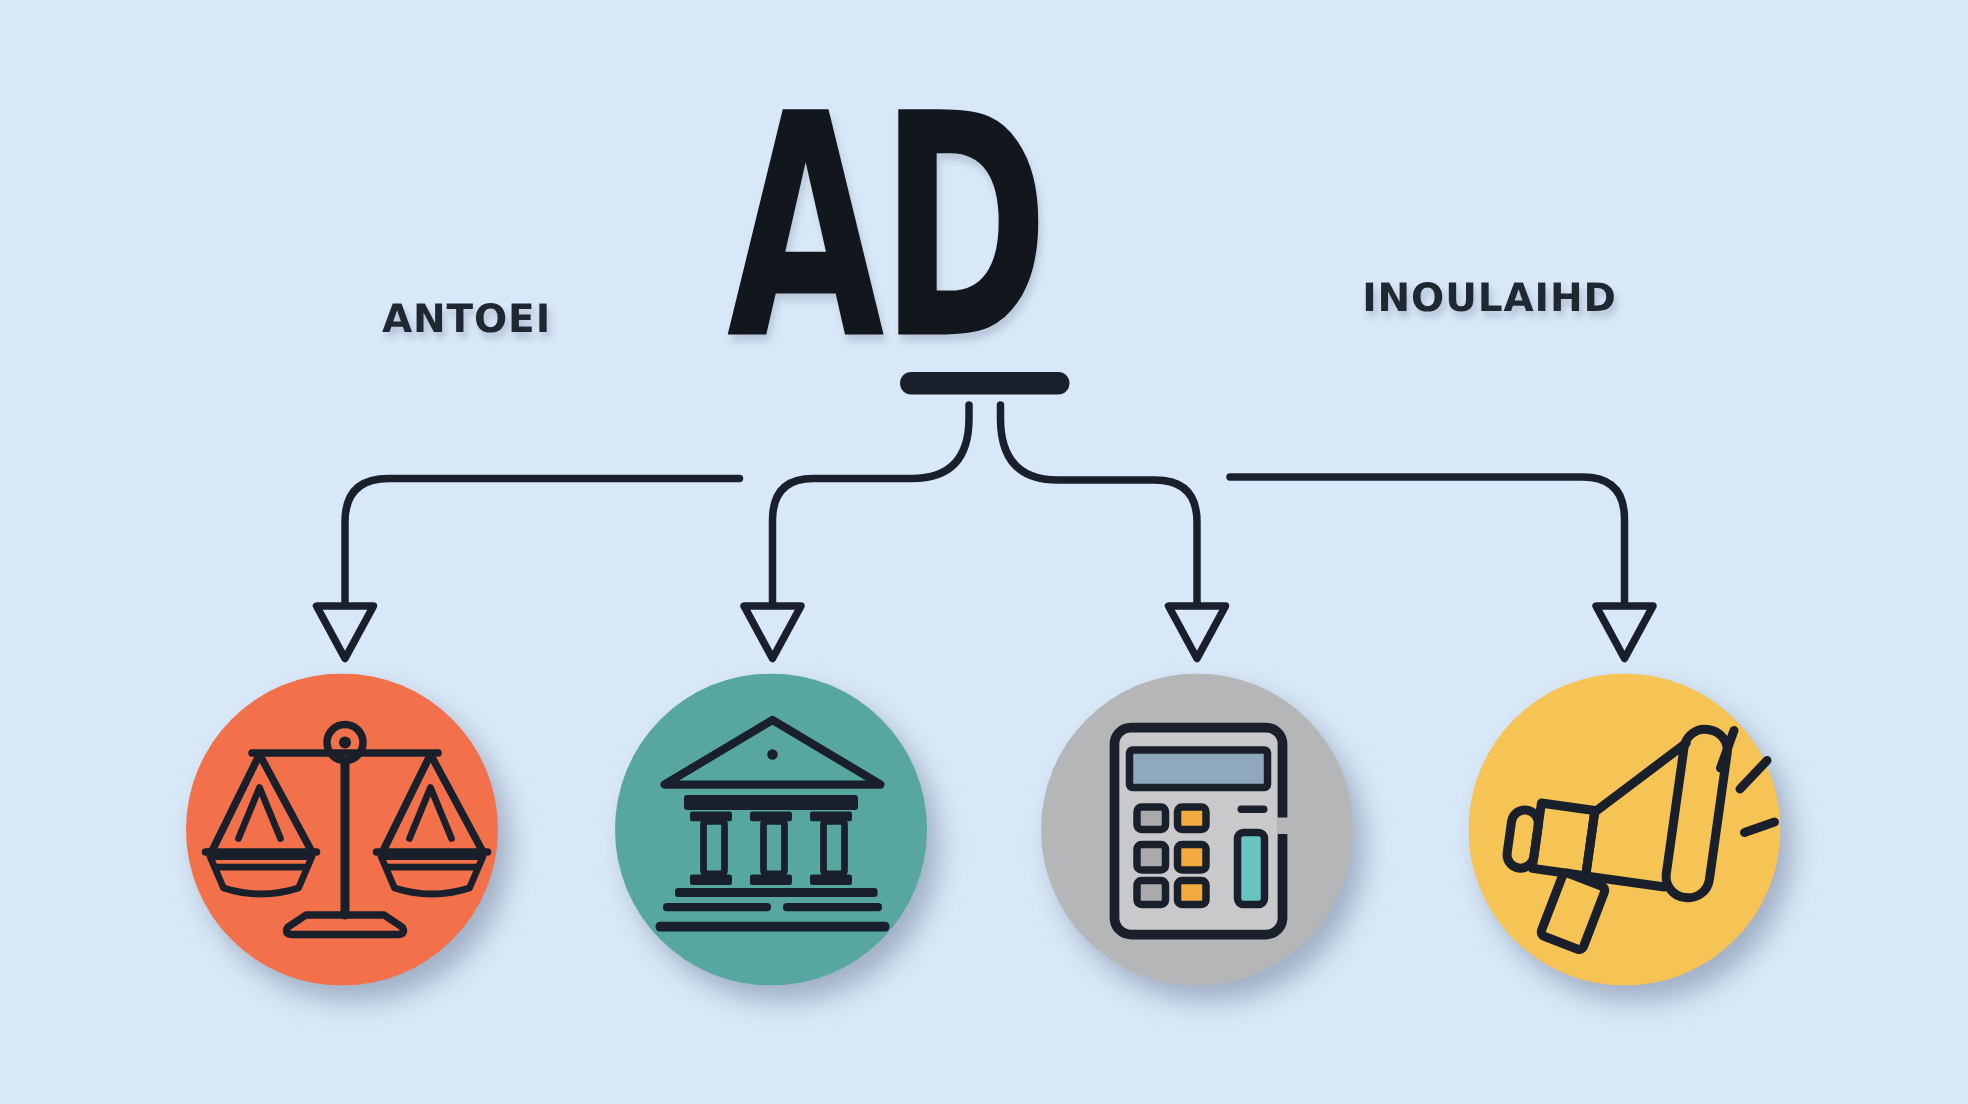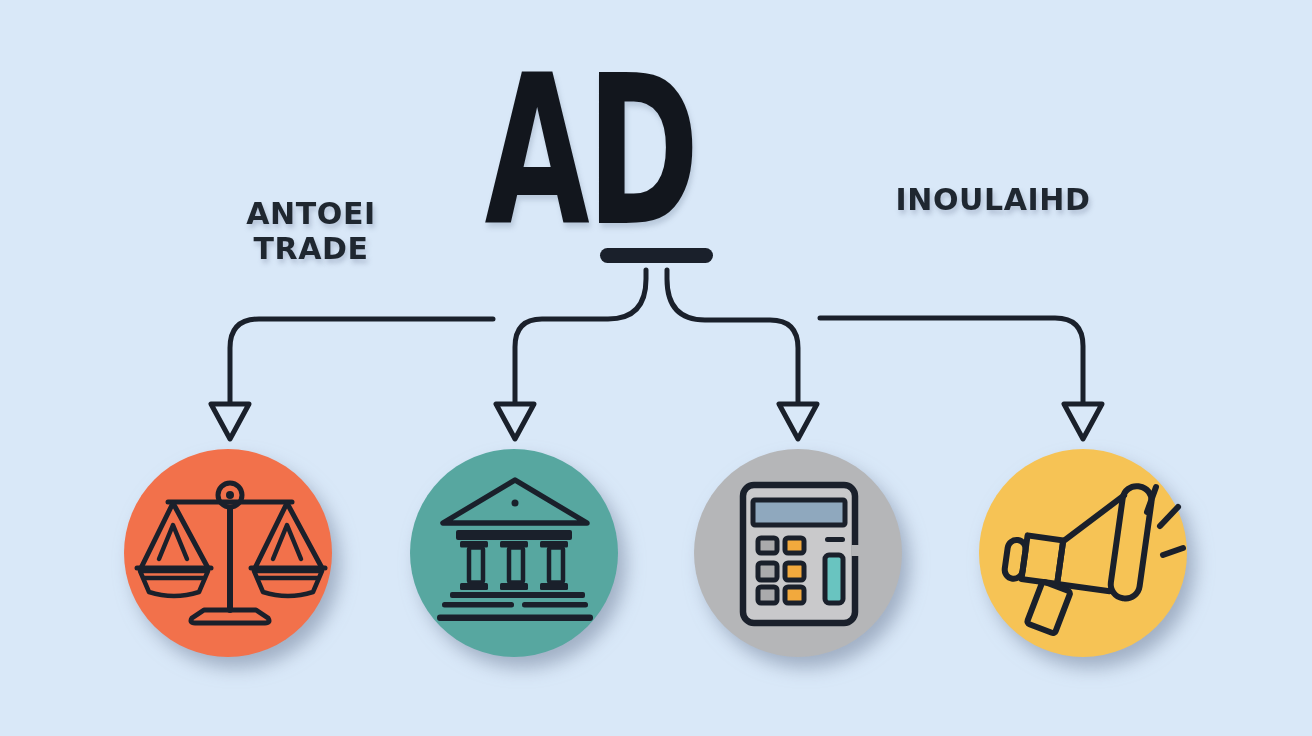--- a/index.html
+++ b/index.html
@@ -14,21 +14,21 @@
   }
   .title-wrap span{
     display:inline-block;
     font-size:206px;font-weight:bold;line-height:1;color:#12161D;
     transform:scaleX(.66);transform-origin:50% 50%;
     letter-spacing:-5px;
     text-shadow:3px 5px 6px rgba(130,145,170,.35);
   }
   .label{
     position:absolute;width:320px;text-align:center;
-    font-weight:bold;font-size:30px;line-height:35px;letter-spacing:.6px;
+    font-weight:bold;font-size:26px;line-height:35px;letter-spacing:.6px;
     color:#1F2730;
     text-shadow:2px 4px 5px rgba(130,145,170,.45);
   }
   .label-left{left:151px;top:196px;}
   .label-right{left:833px;top:182px;}
   .connectors{position:absolute;left:0;top:0;}
   .node{
     position:absolute;top:449px;width:208px;height:208px;
     filter:drop-shadow(8px 11px 9px rgba(115,130,155,.55));
   }
@@ -38,21 +38,20 @@
 <body>
 
 <div class="canvas">
 
   <div class="title-wrap">
     <span>AD</span>
   </div>
 
   <div class="label label-left">
     <div>ANTOEI</div>
-    <div>TRADE</div>
   </div>
   <div class="label label-right">
     <div>INOULAIHD</div>
   </div>
 
   <svg class="connectors" width="1312" height="736" viewBox="0 0 1312 736">
     <g fill="none" stroke-width="5" stroke-linecap="round" stroke-linejoin="round" stroke="#1A202B">
       <rect x="600" y="248" width="113" height="15" rx="7.5" stroke="none" fill="#1A202B"></rect>
 
       <path d="M646 270 L646 279 Q646 319 608 319 L542 319 Q515 319 515 347 L515 403"></path>

